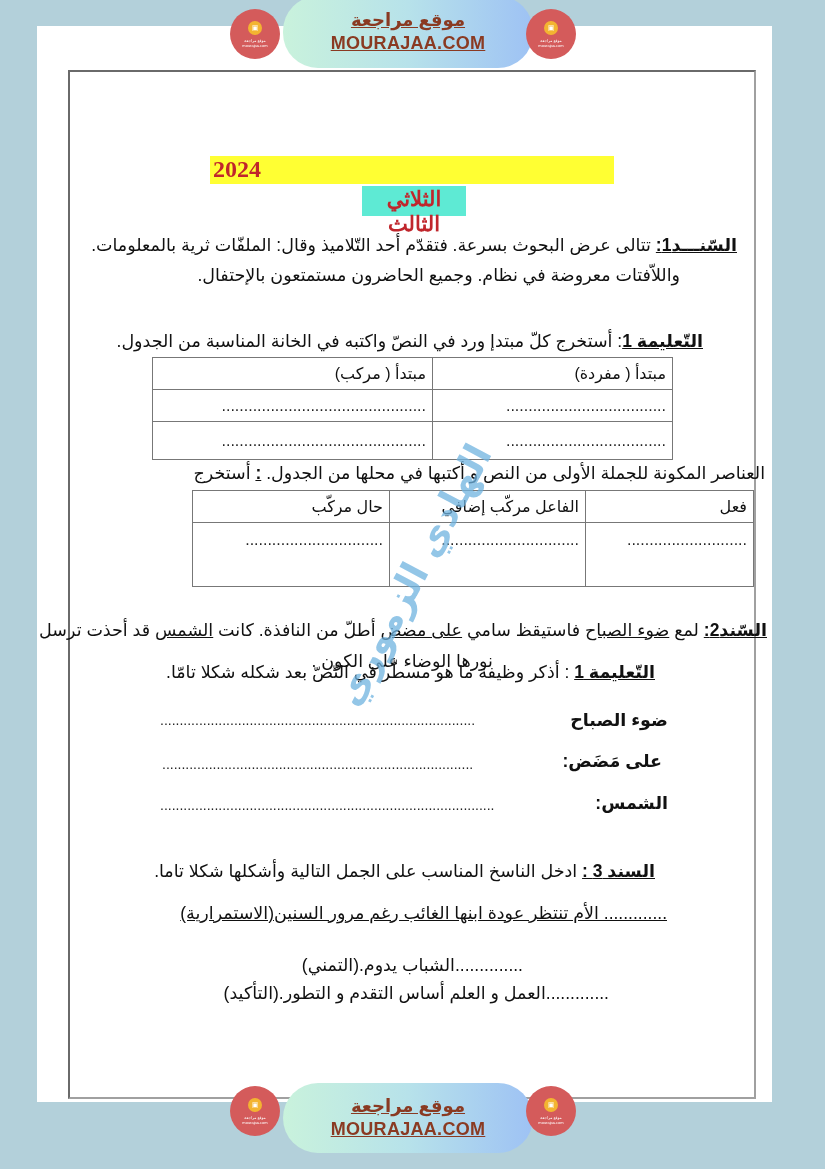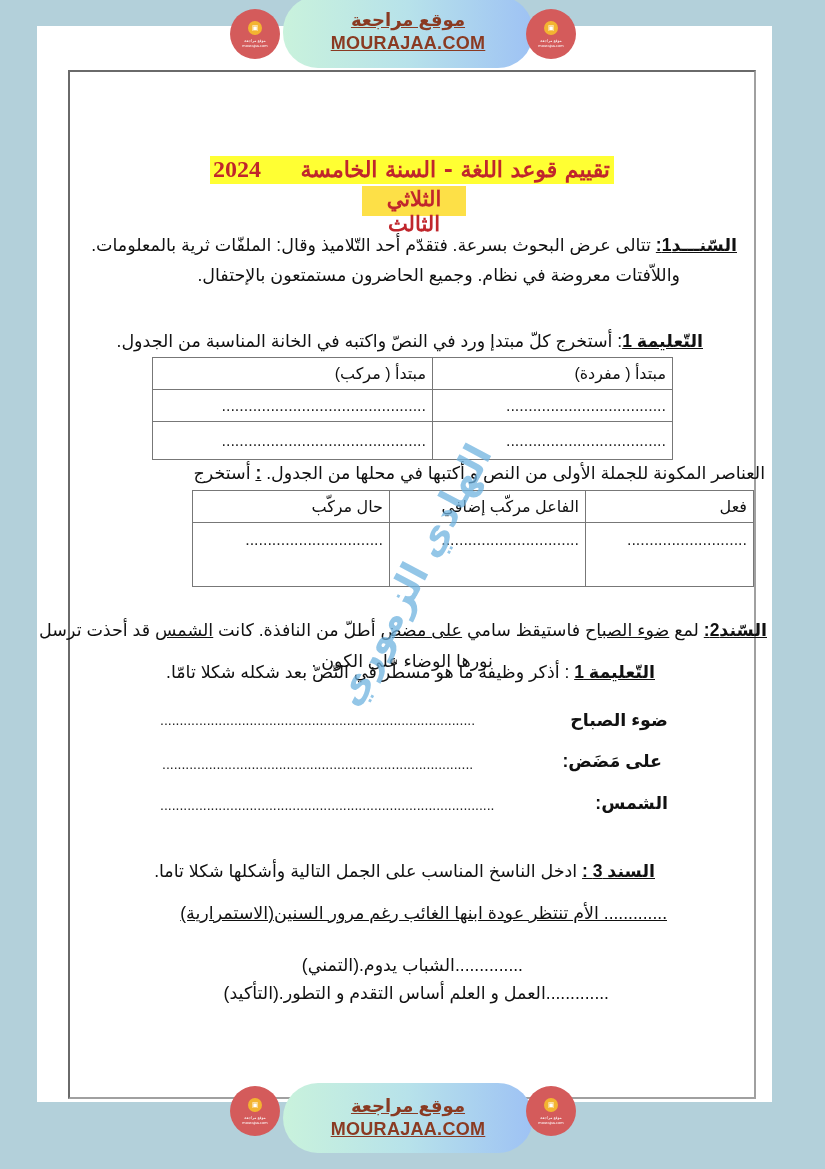--- a/index.html
+++ b/index.html
@@ -50,21 +50,21 @@
     .abs { position: absolute; }
     .title-box {
       position: absolute; top: 156px; left: 210px; width: 404px; height: 28px;
       background: #ffff33; color: #c0262c; font-weight: bold; font-size: 22px;
       font-family: "DejaVu Serif", "Liberation Serif", serif;
     }
     .title-box .t { position: absolute; right: 4px; top: 0; direction: rtl; }
     .title-box .y { position: absolute; left: 3px; top: 0; font-family: "Liberation Serif", serif; font-size: 24px; }
     .subtitle-box {
       position: absolute; top: 186px; left: 362px; width: 104px; height: 30px;
-      background: #fde047; color: #c0262c; font-weight: bold; font-size: 21px;
+      background: #5eead4; color: #c0262c; font-weight: bold; font-size: 21px;
       text-align: center; direction: rtl; font-family: "DejaVu Serif", "Liberation Serif", serif;
     }
     .txt { font-size: 17.5px; line-height: 26px; white-space: nowrap; }
     .lbl { font-weight: bold; text-decoration: underline; }
 
     table.grid { position: absolute; border-collapse: collapse; direction: rtl; }
     table.grid td {
       border: 1.5px solid #777; font-size: 16px; padding: 0 6px; vertical-align: middle;
       text-align: right; white-space: nowrap;
     }
@@ -98,21 +98,20 @@
     <div class="en">MOURAJAA.COM</div>
   </div>
   <div class="logo r">
     <div class="book">▣</div>
     <div class="tiny">موقع مراجعة</div>
     <div class="tiny">mourajaa.com</div>
   </div>
 </div>
 
 <div class="title-box">
-  <span class="t">تقييم قوعد اللغة   - السنة الخامسة</span>
   <span class="y">2024</span>
 </div>
 <div class="subtitle-box">الثلاثي الثالث</div>
 
 <div class="abs rtl txt" style="right:88px; top:232px;">
   <span class="lbl">السّنـــد1:</span>
   <span>تتالى عرض البحوث بسرعة. فتقدّم أحد التّلاميذ وقال: الملفّات ثرية  بالمعلومات.</span>
 </div>
 <div class="abs rtl txt" style="right:145px; top:262px;">واللاّفتات معروضة  في نظام. وجميع الحاضرون مستمتعون بالإحتفال.</div>
 

